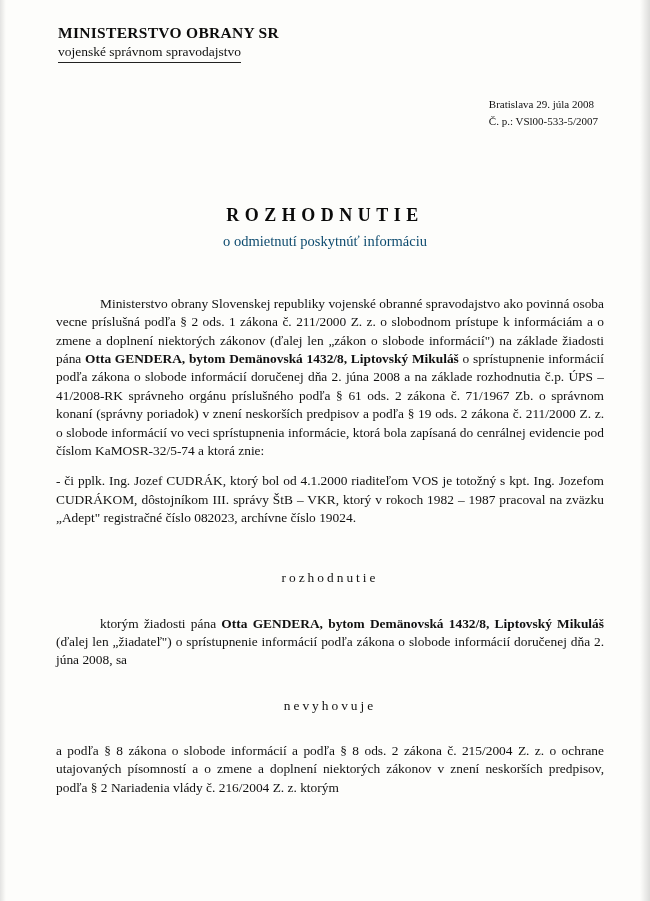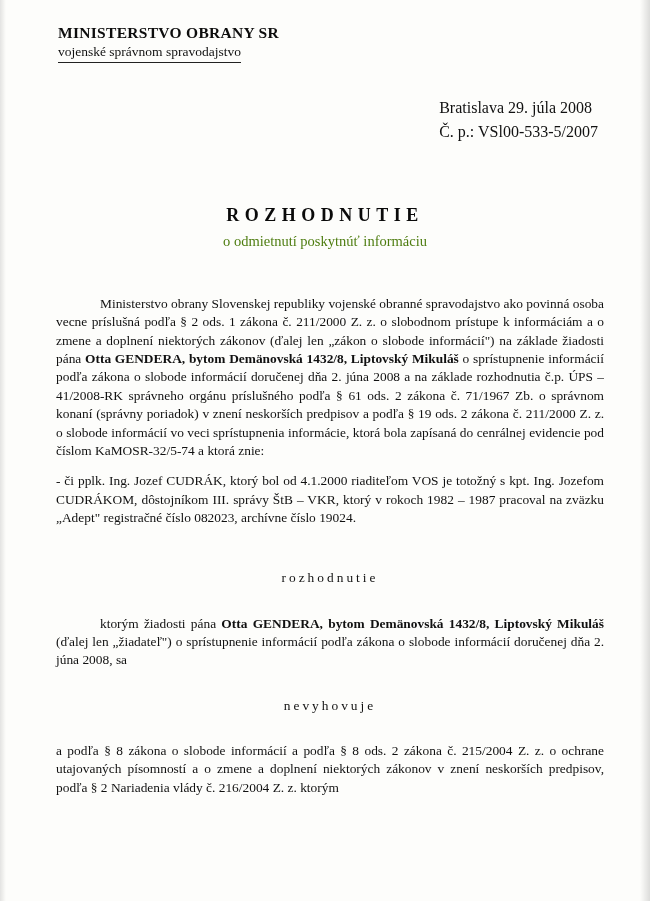--- a/index.html
+++ b/index.html
@@ -62,21 +62,21 @@
     display: inline-block;
     border-bottom: 1.2px solid #222;
     white-space: nowrap;
   }
 
   .meta {
     position: absolute;
     right: 52px;
     top: 96px;
     text-align: left;
-    font-size: 16px;
+    font-size: 11px;
     line-height: 1.5;
   }
   .meta .line {
     white-space: nowrap;
   }
 
   .title-block {
     position: absolute;
     left: 0;
     right: 0;
@@ -85,21 +85,21 @@
   }
   .doc-title {
     font-size: 18px;
     font-weight: bold;
     letter-spacing: 5.5px;
     color: #0a0a0a;
   }
   .doc-subtitle {
     font-size: 14.5px;
     margin-top: 7px;
-    color: #4d7c0f;
+    color: #0c4a6e;
   }
 
   .body-text {
     position: absolute;
     left: 56px;
     right: 46px;
     top: 283px;
     font-size: 13.4px;
     line-height: 1.37;
     text-align: justify;

